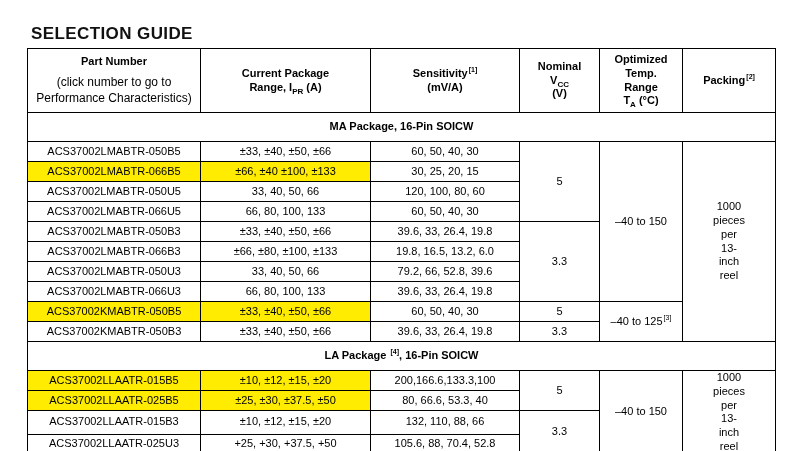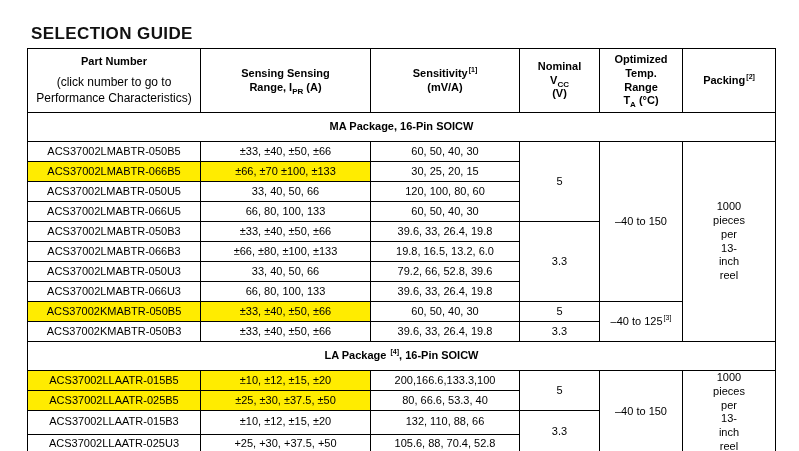--- a/index.html
+++ b/index.html
@@ -57,21 +57,21 @@
   <thead>
     <tr>
       <th>
         <div>Part Number</div>
         <div class="h-note">
           <span>(click number to go to</span><br>
           <span>Performance Characteristics)</span>
         </div>
       </th>
       <th>
-        <div>Sensing Sensing</div>
+        <div>Current Package</div>
         <div><span>Range, I</span><sub>PR</sub><span> (A)</span></div>
       </th>
       <th>
         <div><span>Sensitivity</span><sup>[1]</sup></div>
         <div>(mV/A)</div>
       </th>
       <th>
         <div>Nominal</div>
         <div><span>V</span><sub>CC</sub></div>
         <div>(V)</div>
@@ -94,21 +94,21 @@
       <tr>
         <td>ACS37002LMABTR-050B5</td>
         <td>±33, ±40, ±50, ±66</td>
         <td>60, 50, 40, 30</td>
         <td rowspan="4">5</td>
         <td rowspan="8">–40 to 150</td>
         <td class="packing-cell" rowspan="10">1000 pieces per 13-inch reel</td>
       </tr>
       <tr>
         <td class="hl">ACS37002LMABTR-066B5</td>
-        <td class="hl">±66, ±70 ±100, ±133</td>
+        <td class="hl">±66, ±40 ±100, ±133</td>
         <td>30, 25, 20, 15</td>
       </tr>
       <tr>
         <td>ACS37002LMABTR-050U5</td>
         <td>33, 40, 50, 66</td>
         <td>120, 100, 80, 60</td>
       </tr>
       <tr>
         <td>ACS37002LMABTR-066U5</td>
         <td>66, 80, 100, 133</td>

